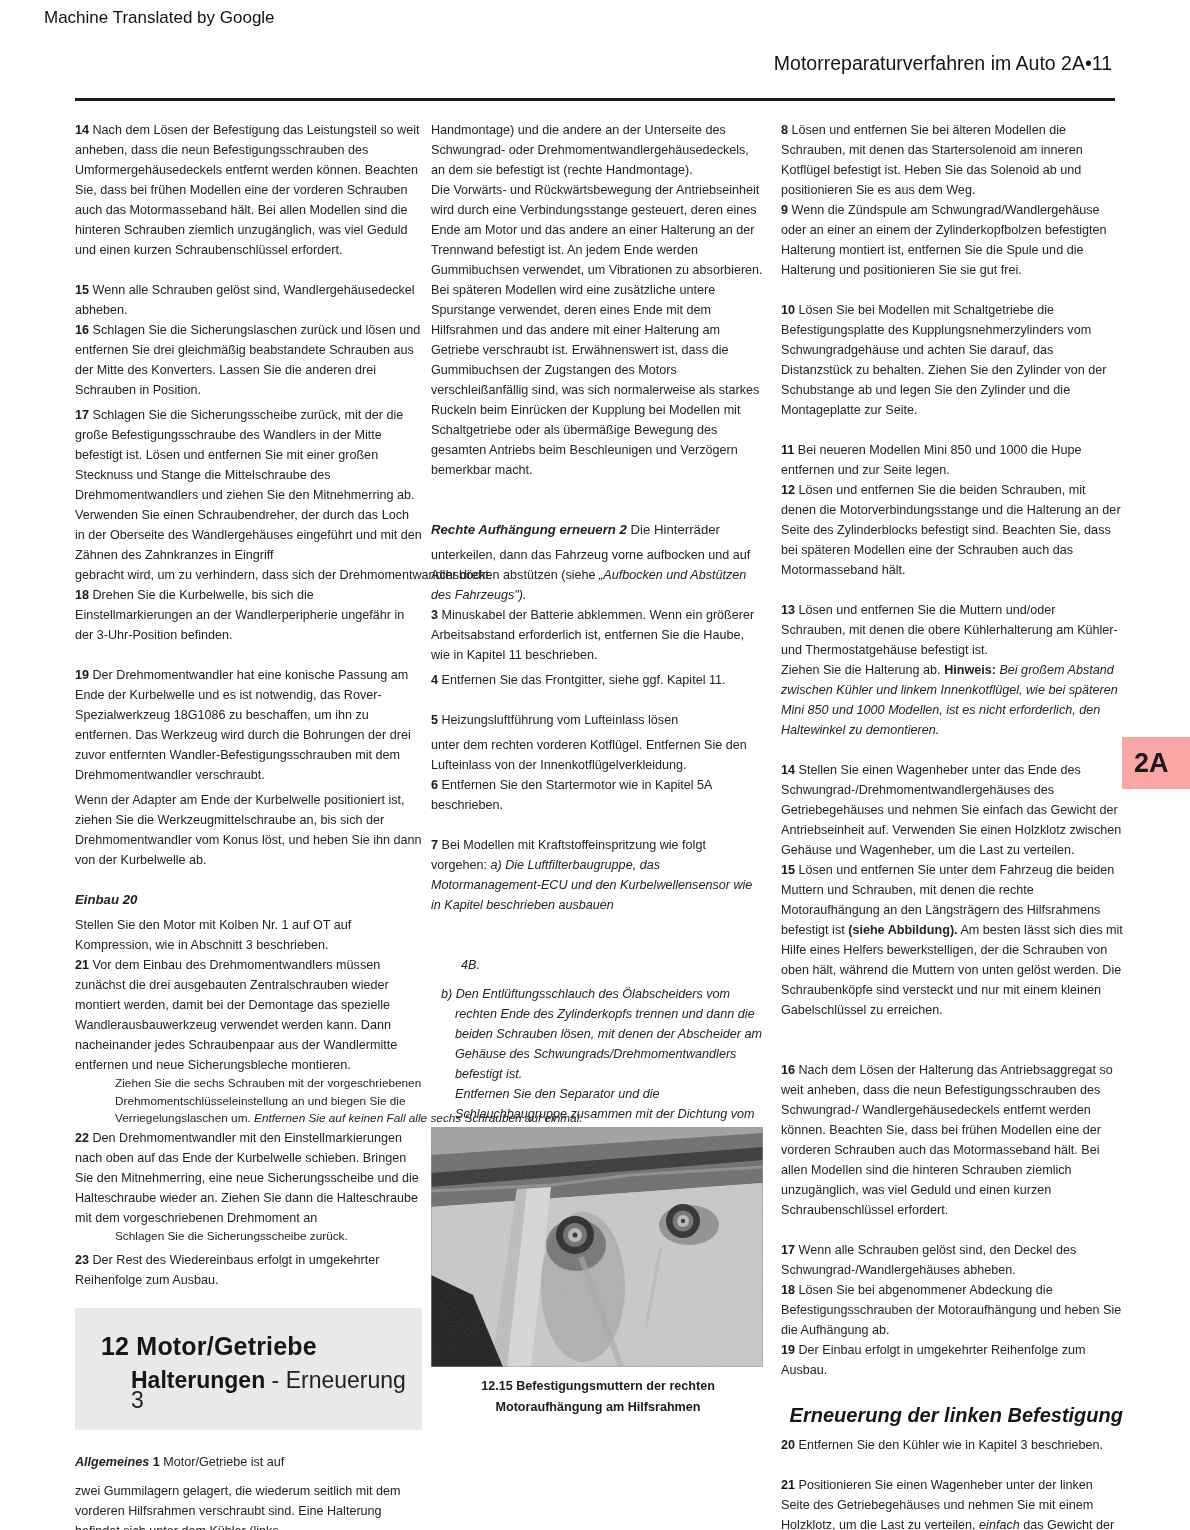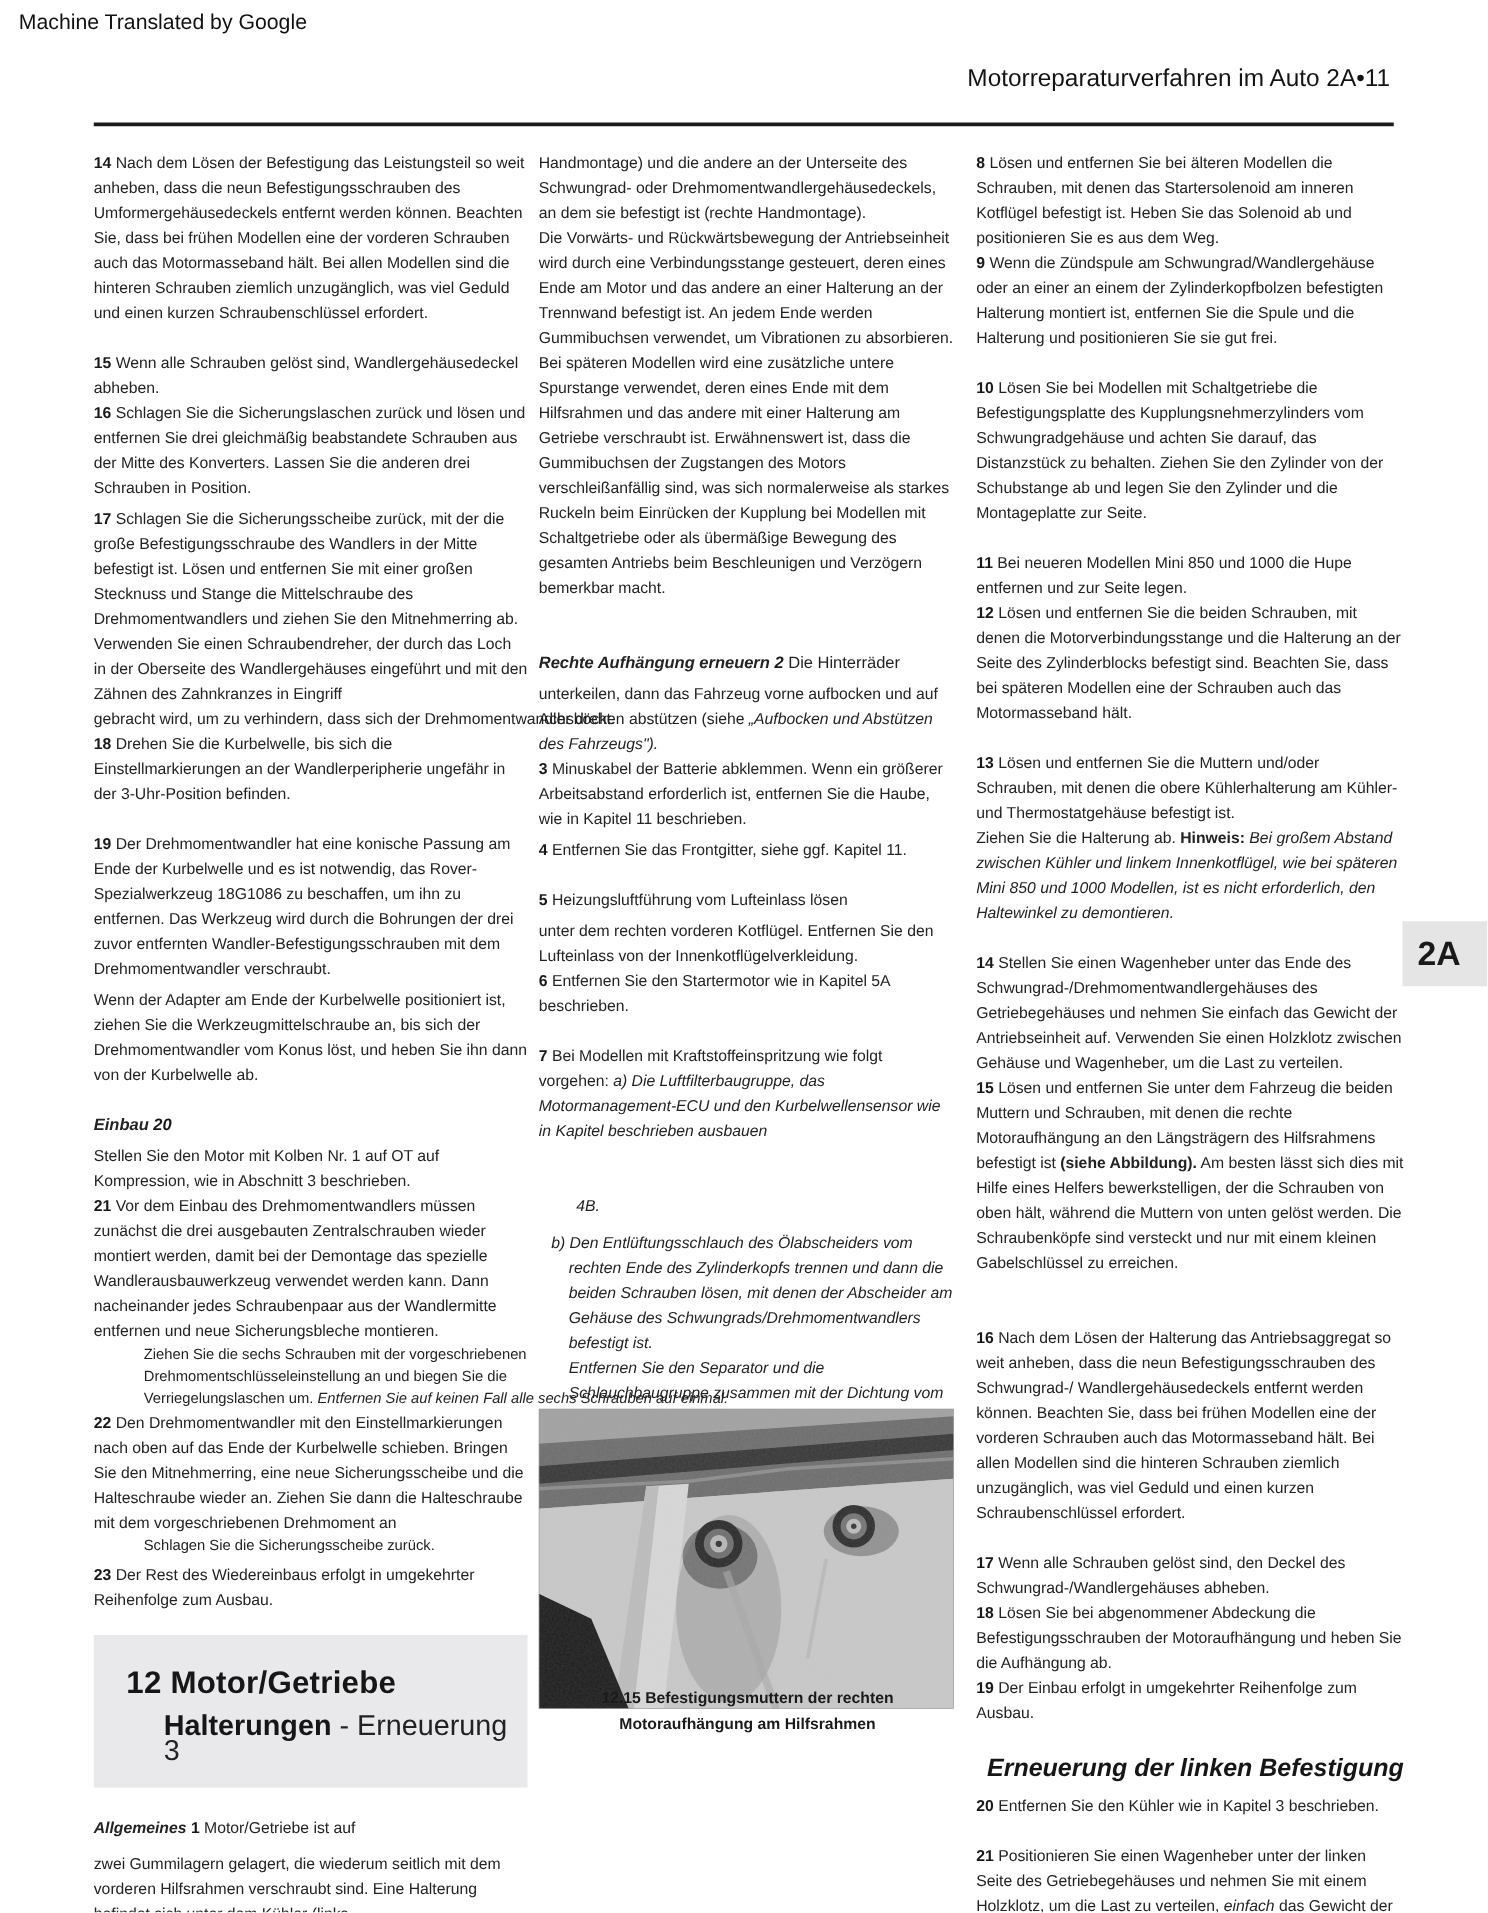--- a/index.html
+++ b/index.html
@@ -1,18 +1,18 @@
 <!DOCTYPE html>
 <html><head>
 <meta charset="utf-8">
 <style>
   html,body{margin:0;padding:0;background:#ffffff;}
   .page{position:relative;width:1190px;height:1530px;background:#ffffff;overflow:hidden;
         font-family:"Liberation Sans", sans-serif;color:#232323;}
-  .banner{position:absolute;left:15px;top:8px;font-size:17px;color:#111;}
+  .banner{position:absolute;left:44px;top:8px;font-size:17px;color:#111;}
   .hdr-title{position:absolute;right:78px;top:52px;font-size:19.5px;color:#141414;}
   .rule{position:absolute;left:75px;top:98px;width:1040px;height:2.5px;background:#1c1c1c;}
   .col{position:absolute;top:120px;font-size:12.6px;line-height:20px;}
   .col1{left:75px;width:347px;}
   .col2{left:431px;width:334px;}
   .col3{left:781px;width:342px;}
   p{margin:0;}
   .num{font-weight:bold;color:#181818;}
   .g1{margin-top:20px;}
   .g2{margin-top:40px;}
@@ -28,23 +28,23 @@
   .sec-line1{font-size:25px;font-weight:bold;color:#161616;letter-spacing:.2px;}
   .sec-line2{font-size:23px;margin-top:14px;padding-left:30px;color:#222;}
   .sec-line2 b{color:#161616;}
   .allg-head{margin-top:22px;}
   .ind1{padding-left:24px;}
   .ind2{padding-left:30px;}
   .hang{padding-left:24px;text-indent:-14px;}
   .linke-head{font-weight:bold;font-style:italic;font-size:20px;line-height:30px;color:#161616;text-align:right;}
   .photo-fig{position:absolute;left:431px;top:1127px;width:332px;height:240px;}
   .photo-fig svg{display:block;}
-  .caption{position:absolute;left:431px;top:1348px;width:334px;text-align:center;
+  .caption{position:absolute;left:431px;top:1376px;width:334px;text-align:center;
            font-weight:bold;font-size:12.6px;line-height:21px;color:#1a1a1a;}
-  .tab2a{position:absolute;left:1122px;top:737px;width:68px;height:52px;background:#e5e5e5;
+  .tab2a{position:absolute;left:1122px;top:737px;width:68px;height:52px;background:#fca5a5;
          display:flex;align-items:center;padding-left:12px;box-sizing:border-box;
          font-size:27px;font-weight:bold;color:#1a1a1a;}
 </style>
 </head>
 <body>
 
 <div class="page">
 
   <div class="banner">Machine Translated by Google</div>
   <div class="hdr-title">Motorreparaturverfahren im Auto 2A•11</div>

